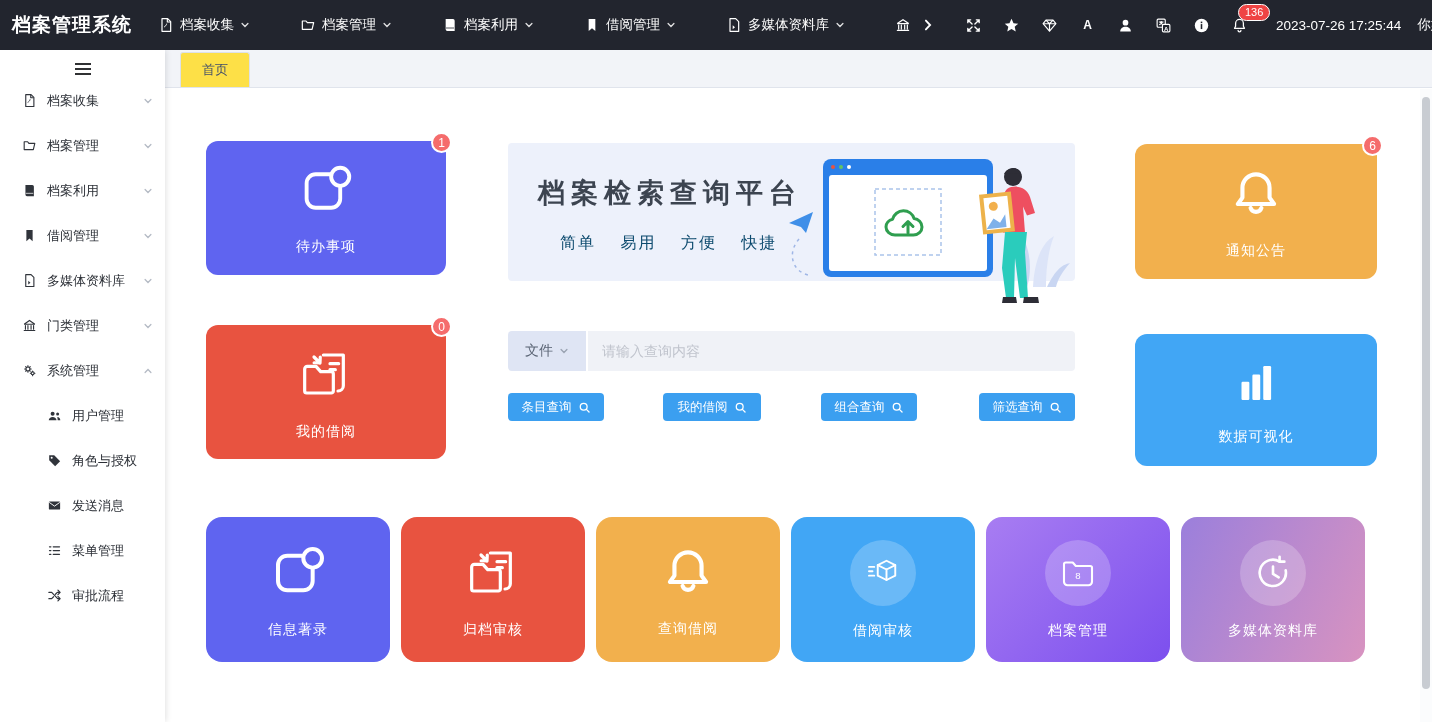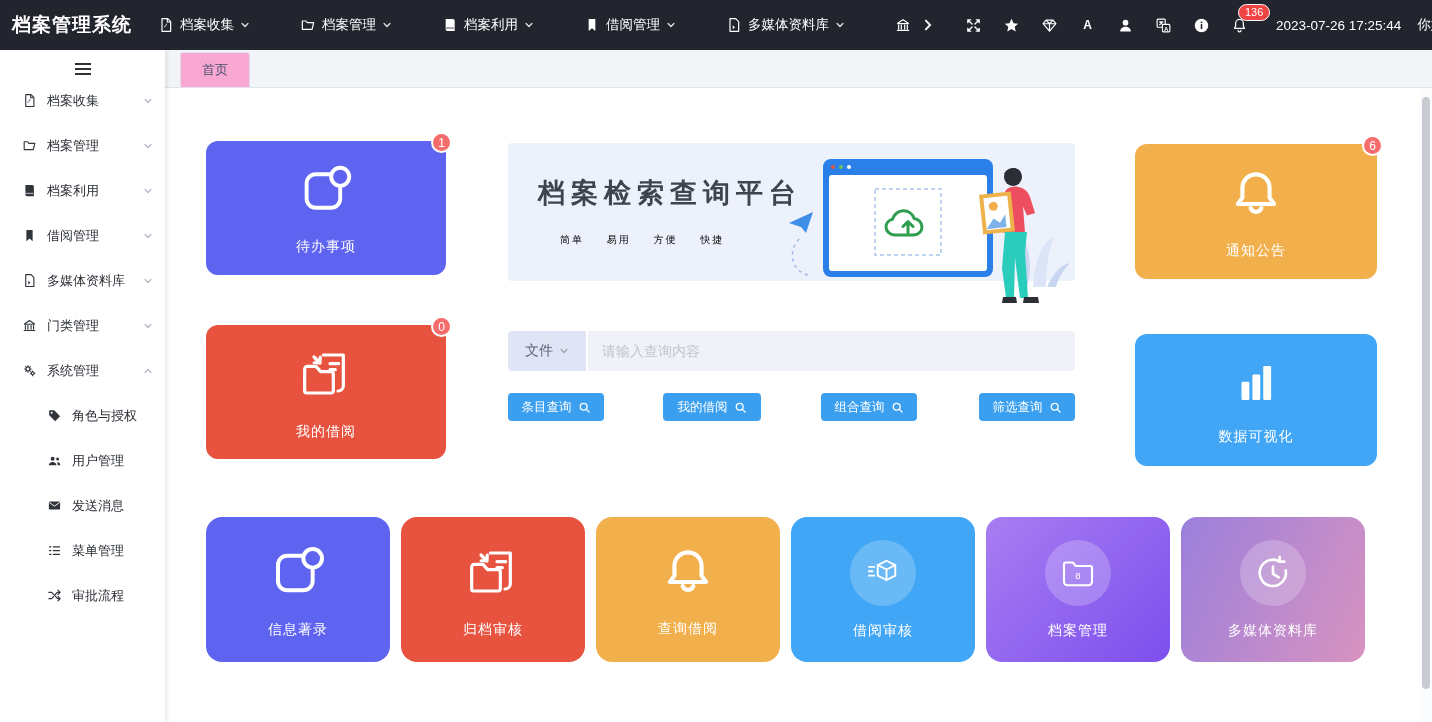--- a/index.html
+++ b/index.html
@@ -34,21 +34,21 @@
   .side-item { display:flex; align-items:center; height:45px; padding:0 12px 0 22px;
     font-size:13px; color:#2b2f36; cursor:pointer; }
   .side-item .si-icon svg { width:15px; height:15px; color:#30343b; }
   .si-label { margin-left:10px; flex:1; white-space:nowrap; }
   .si-chev svg { width:10px; height:10px; color:#b4bac4; }
   .side-sub .side-item { padding-left:47px; }
 
   
   .tabbar { position:absolute; left:165px; right:0; top:50px; height:38px; background:#f2f4f8;
     border-bottom:1px solid #e0e4ec; display:flex; align-items:flex-end; z-index:10; }
-  .tab { height:35px; margin-left:15px; padding:0 21px; background:#f9a8d4;
+  .tab { height:35px; margin-left:15px; padding:0 21px; background:#fde047;
     border:1px solid #dde1e9; border-bottom:none; border-radius:3px 3px 0 0;
     display:flex; align-items:center; font-size:13px; color:#44506a; cursor:pointer; }
   .content-bg { position:absolute; left:165px; right:0; top:88px; bottom:0; background:#fff; }
   .scrollbar { position:absolute; right:0; top:89px; bottom:0; width:12px; background:#fbfcfd; z-index:40; }
   .scrollbar .thumb { position:absolute; left:2px; right:2px; top:8px; height:592px;
     background:#c8ccd2; border-radius:5px; }
 
   
   .tile, .app { position:absolute; color:#fff; display:flex; flex-direction:column;
     align-items:center; justify-content:center; cursor:pointer; }
@@ -66,21 +66,21 @@
   .g-purple { background:linear-gradient(135deg,#a87df2 0%,#7c4fee 100%); }
   .g-pink   { background:linear-gradient(115deg,#9b7fdc 0%,#d893c0 100%); }
   .icon-circle { width:66px; height:66px; border-radius:50%; background:rgba(255,255,255,.22);
     display:flex; align-items:center; justify-content:center; }
 
   
   .banner { position:absolute; left:508px; top:143px; width:567px; height:138px;
     background:#edf1fb; border-radius:4px; }
   .b-title { position:absolute; left:30px; top:32px; font-size:27px; font-weight:bold;
     color:#3c4450; letter-spacing:6px; }
-  .b-sub { position:absolute; left:52px; top:90px; font-size:10px; color:#000000; }
+  .b-sub { position:absolute; left:52px; top:90px; font-size:16px; color:#0c4a6e; }
   .b-sub span { margin-right:20px; letter-spacing:2px; }
   .b-illus { position:absolute; right:0; top:4px; width:300px; height:168px; overflow:visible; }
 
   
   .search-row { position:absolute; left:508px; top:331px; width:567px; height:40px; display:flex; }
   .s-select { width:78px; background:#dfe5f4; border-radius:4px 0 0 4px; display:flex;
     align-items:center; justify-content:center; gap:6px; font-size:14px; color:#5b6575; cursor:pointer; }
   .s-select svg { width:10px; height:10px; color:#9aa3b2; }
   .s-input { flex:1; margin-left:2px; border:none; outline:none; background:#f0f2f7;
     border-radius:0 4px 4px 0; padding:0 14px; font-size:14px; color:#333;
@@ -343,36 +343,36 @@
       <span class="si-chev">
           <svg viewBox="0 0 12 12" fill="none" stroke="currentColor" stroke-width="1.5" stroke-linecap="round">
             <path d="M2.5 7.8 6 4.2l3.5 3.6"></path>
           </svg>
         </span>
     </div>
     <div class="side-sub">
       <div class="side-item">
         <span class="si-icon">
             <svg viewBox="0 0 24 24" fill="currentColor">
-              <path d="M3.5 11.5v-8h8L21 13l-8 8z"></path>
-              <circle cx="7.5" cy="7.5" r="1.6" fill="#fff"></circle>
-            </svg>
-          </span>
-        <span class="si-label">角色与授权</span>
-      </div>
-      <div class="side-item">
-        <span class="si-icon">
-            <svg viewBox="0 0 24 24" fill="currentColor">
               <circle cx="9" cy="9" r="3.2"></circle>
               <path d="M2.8 19.5c0-3.3 2.8-5.3 6.2-5.3s6.2 2 6.2 5.3z"></path>
               <circle cx="17" cy="9.5" r="2.4"></circle>
               <path d="M16.5 14.4c2.8.3 4.8 2.1 4.8 5.1h-4.2"></path>
             </svg>
           </span>
         <span class="si-label">用户管理</span>
+      </div>
+      <div class="side-item">
+        <span class="si-icon">
+            <svg viewBox="0 0 24 24" fill="currentColor">
+              <path d="M3.5 11.5v-8h8L21 13l-8 8z"></path>
+              <circle cx="7.5" cy="7.5" r="1.6" fill="#fff"></circle>
+            </svg>
+          </span>
+        <span class="si-label">角色与授权</span>
       </div>
       <div class="side-item">
         <span class="si-icon">
             <svg viewBox="0 0 24 24" fill="currentColor">
               <rect x="3" y="5.5" width="18" height="13" rx="1.5"></rect>
               <path d="M3.5 7l8.5 6 8.5-6" stroke="#fff" stroke-width="1.5" fill="none"></path>
             </svg>
           </span>
         <span class="si-label">发送消息</span>
       </div>

